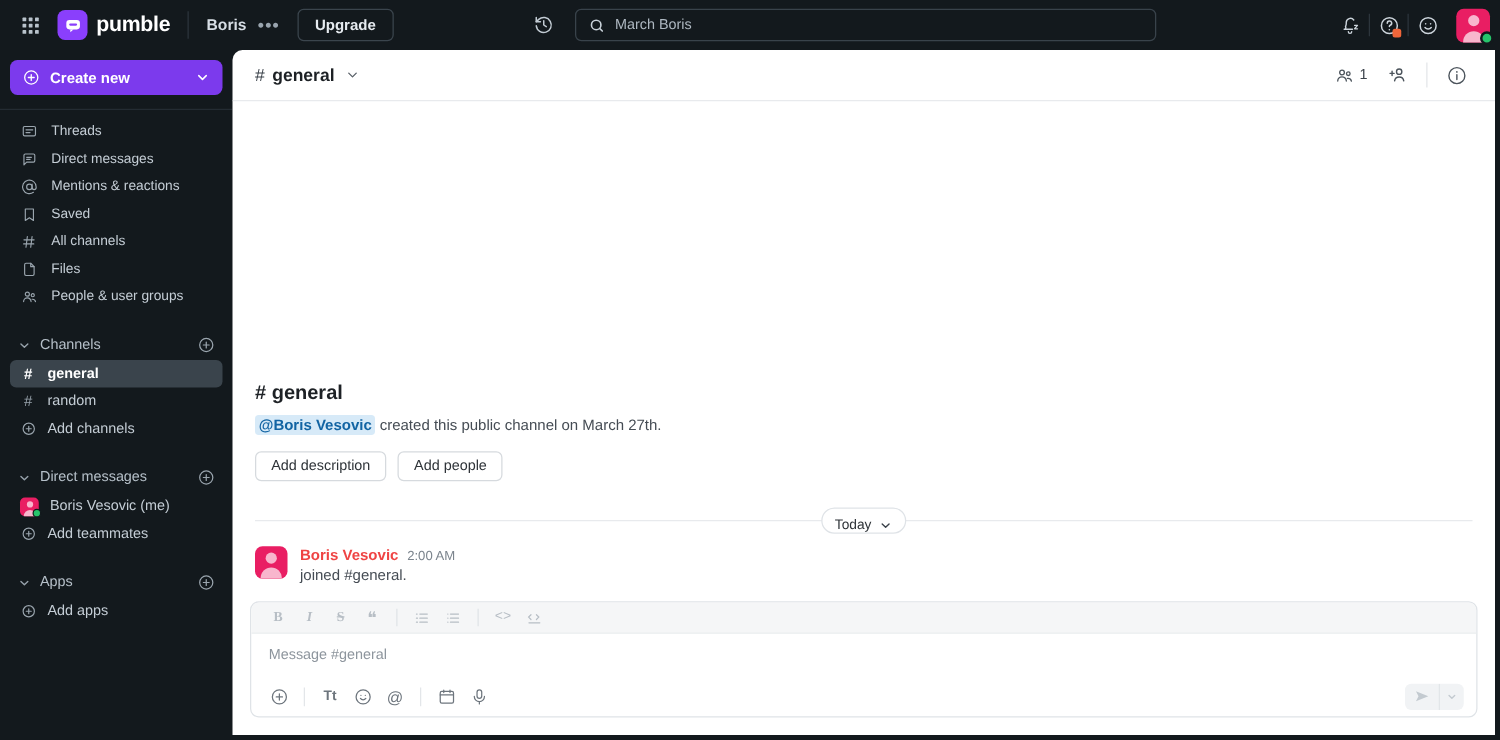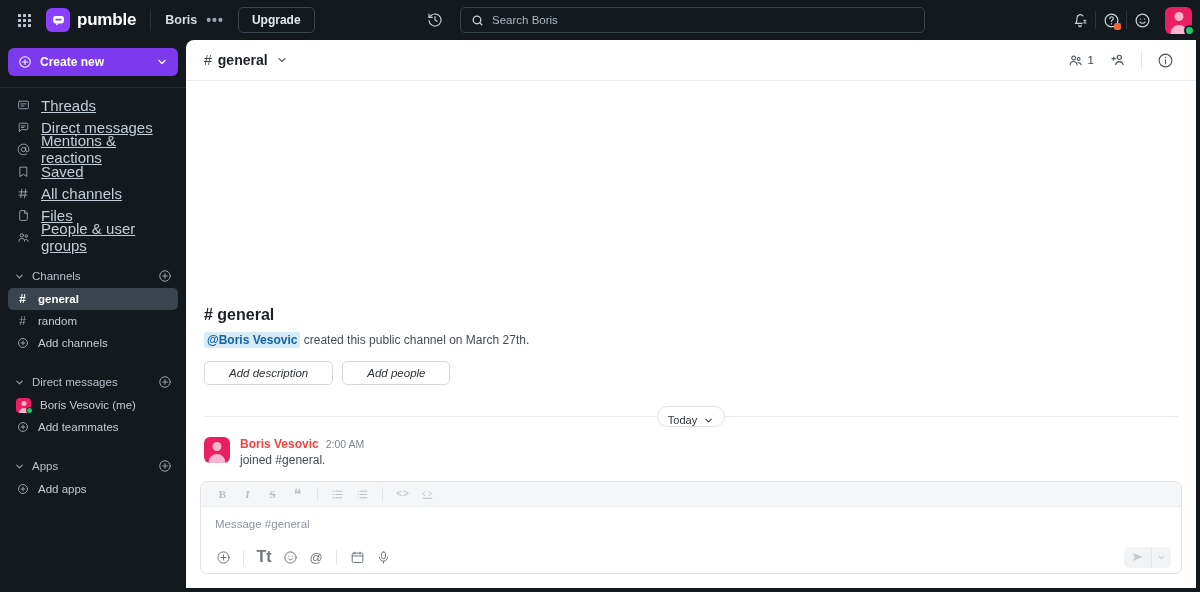--- a/index.html
+++ b/index.html
@@ -124,21 +124,21 @@
     display: flex; align-items: center; gap: 8px;
     padding: 0 10px; cursor: pointer;
   }
   .create-new .cn-label { color: #fff; font-size: 12px; font-weight: 700; flex: 1; }
   .side-divider { height: 1px; background: #242c33; margin: 11px 0 6px 0; }
 
   .nav-list { padding: 0 8px; }
   .nav-item {
     height: 22px; display: flex; align-items: center; gap: 10px;
     padding: 0 8px; border-radius: 5px; cursor: pointer;
-    color: #c4cdd5; font-size: 15px; text-decoration: underline;
+    color: #c4cdd5; font-size: 11px;
   }
   .nav-ico { width: 15px; height: 15px; display: flex; align-items: center; justify-content: center; color: #9aa5ae; flex: 0 0 15px; }
 
   .section-gap { height: 16px; }
   .section-head {
     height: 24px; display: flex; align-items: center;
     padding: 0 14px 0 12px; cursor: pointer;
     color: #b6c0c9; font-size: 11.5px; font-weight: 400;
   }
   .section-head .chev { width: 14px; display: flex; align-items: center; justify-content: center; color: #97a2ab; }
@@ -193,23 +193,22 @@
   .intro { padding: 0 18px 0 18px; }
   .intro-title { font-size: 16px; font-weight: 700; color: #1d2125; margin-bottom: 9px; }
   .intro-line { font-size: 12px; color: #454c54; margin-bottom: 14px; }
   .mention {
     background: #d7eaf8; color: #1264a3; border-radius: 3px;
     padding: 1px 3px; font-weight: 600;
   }
   .intro-btns { display: flex; gap: 9px; padding-bottom: 16px; }
   .ghost-btn {
     border: 1px solid #d6dade; border-radius: 5px; background: #fff;
-    font-size: 11.5px; color: #2e3338; padding: 5px 24px; cursor: pointer;
+    font-size: 11.5px; color: #2e3338; padding: 5px 12px; cursor: pointer;
     font-family: "Liberation Sans", sans-serif;
-    font-style: italic;
   }
 
   .divider-row {
     display: flex; align-items: center; height: 30px;
     padding: 0 18px; position: relative;
   }
   .divider-row::before {
     content: ""; position: absolute; left: 18px; right: 18px; top: 50%;
     height: 1px; background: #e8eaed;
   }
@@ -323,21 +322,21 @@
           <path d="M12 7v5l3 2"></path>
         </svg>
       </div>
       <div class="searchbox">
         <span class="s-icon">
           <svg width="13" height="13" viewBox="0 0 24 24" fill="none" stroke="currentColor" stroke-width="2.4" stroke-linecap="round">
             <circle cx="11" cy="11" r="7"></circle>
               <path d="M20 20l-3.6-3.6"></path>
           </svg>
         </span>
-        <span class="s-text">Search Boris</span>
+        <span class="s-text">March Boris</span>
       </div>
     </div>
 
     <div class="tb-right">
       <div class="tb-icon">
         <svg width="16" height="16" viewBox="0 0 24 24" fill="none" stroke="currentColor" stroke-width="1.7" stroke-linecap="round" stroke-linejoin="round">
           <path d="M15 17H5a2 2 0 0 0 1.6-3.2A6.9 6.9 0 0 0 7.5 10V9a5 5 0 0 1 9-3"></path>
           <path d="M10 20a2 2 0 0 0 4 0"></path>
           <path d="M17.5 12.5h3.5l-3.5 4h3.5" stroke-width="1.5"></path>
         </svg>
@@ -678,21 +677,21 @@
         </div>
 
         <div class="comp-bottom">
           <div class="cb-btn">
             <svg width="15" height="15" viewBox="0 0 24 24" fill="none" stroke="currentColor" stroke-width="1.6" stroke-linecap="round">
                 <circle cx="12" cy="12" r="9"></circle>
                 <path d="M12 8v8M8 12h8"></path>
               </svg>
           </div>
           <div class="cb-sep"></div>
-          <div class="cb-btn" style="font-size:16px;font-weight:600;">
+          <div class="cb-btn" style="font-size:11px;font-weight:600;">
             <span>Tt</span>
           </div>
           <div class="cb-btn">
             <svg width="15" height="15" viewBox="0 0 24 24" fill="none" stroke="currentColor" stroke-width="1.6" stroke-linecap="round">
                 <circle cx="12" cy="12" r="9"></circle>
                 <path d="M8.5 14c.9 1.1 2.1 1.7 3.5 1.7s2.6-.6 3.5-1.7"></path>
                 <circle cx="9.2" cy="10" r="0.85" fill="currentColor" stroke="none"></circle>
                 <circle cx="14.8" cy="10" r="0.85" fill="currentColor" stroke="none"></circle>
               </svg>
           </div>

